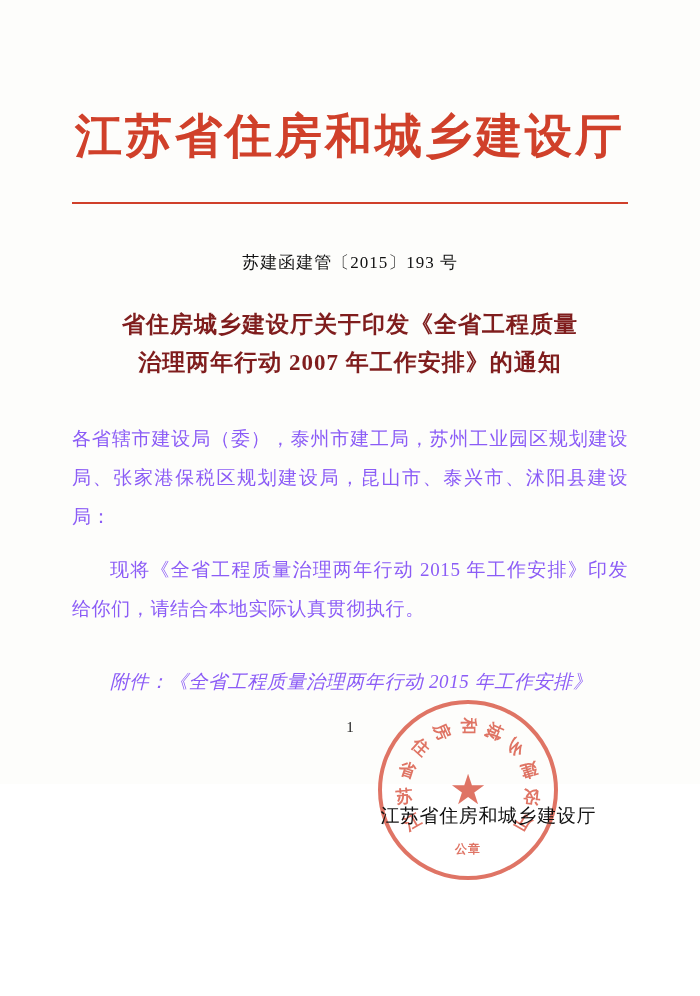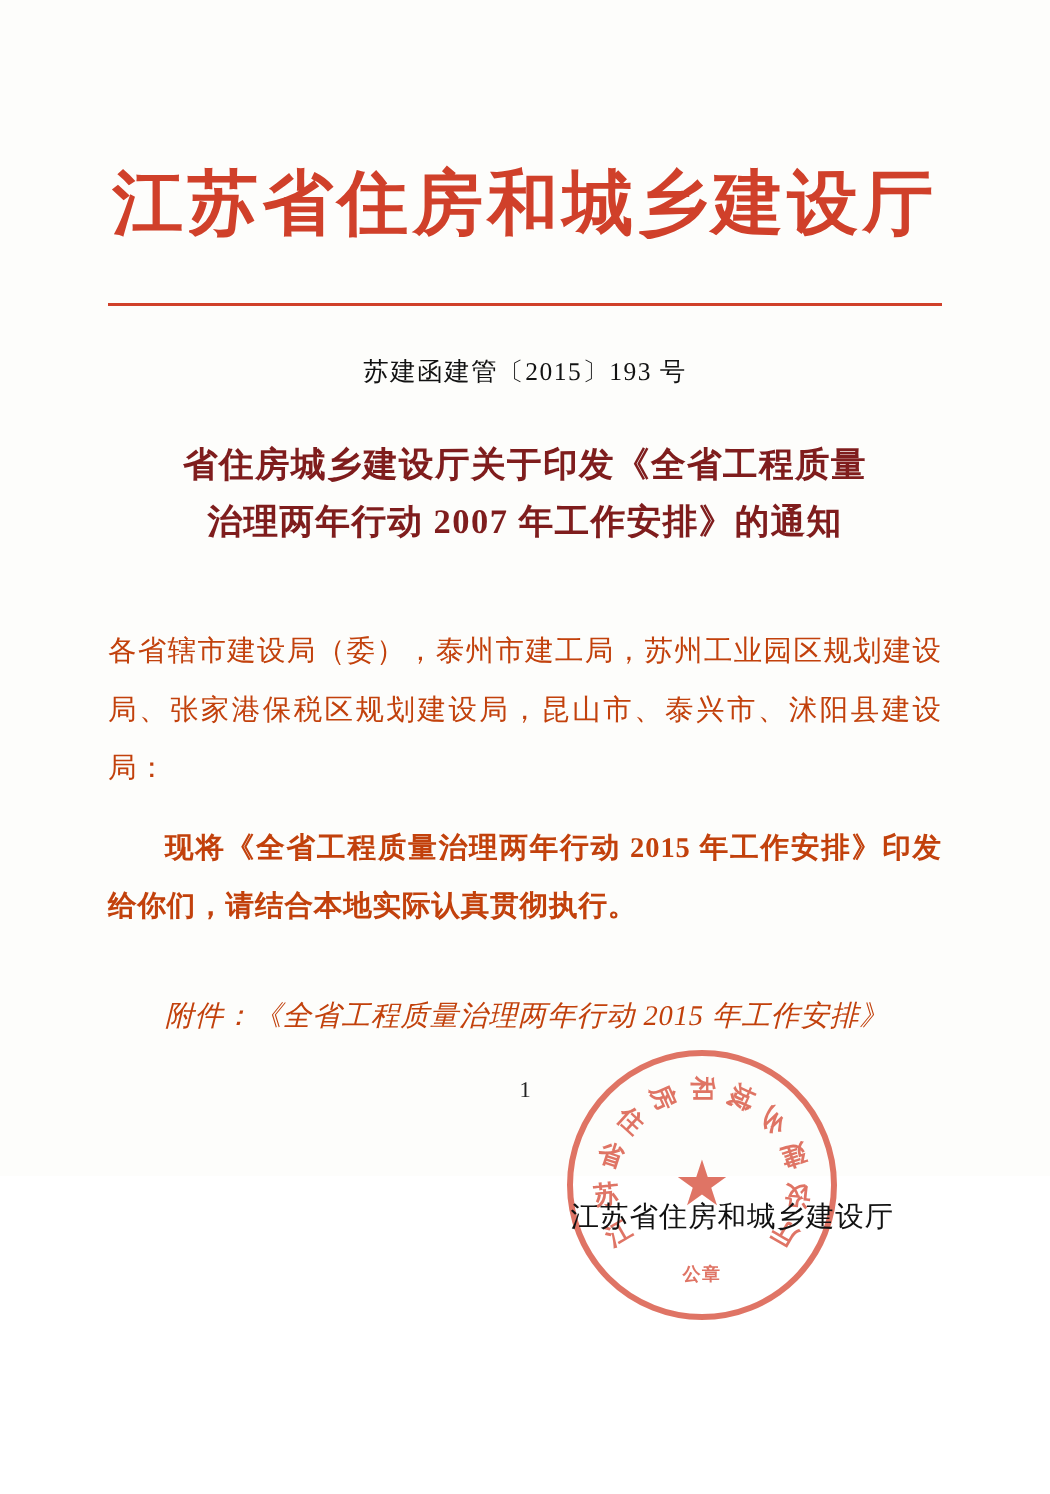--- a/index.html
+++ b/index.html
@@ -43,58 +43,57 @@
     margin: 38px 0 0 0;
     height: 2px;
     background: #d0402a;
     width: 100%;
   }
 
   
   .doc-number {
     text-align: center;
     font-size: 17px;
-    margin-top: 32px;
+    margin-top: 47px;
     letter-spacing: 1px;
     color: #121212;
   }
 
   
   .doc-title {
     text-align: center;
     font-weight: bold;
     font-size: 23px;
     line-height: 1.65;
     margin-top: 32px;
     letter-spacing: 1px;
     color: #7f1d1d;
   }
   .doc-title .line {
     display: block;
   }
 
   
   .body-block {
-    margin-top: 49px;
+    margin-top: 38px;
     font-size: 19px;
     line-height: 2.05;
     letter-spacing: 0.6px;
-    color: #c2410c;
+    color: #8b5cf6;
   }
   .body-block p {
     margin: 0;
     text-align: justify;
   }
   .para-addressee {
     text-indent: 0;
   }
   .para-indent {
     text-indent: 2em;
     margin-top: 14px !important;
-    font-weight: bold;
   }
   .para-attachment {
     text-indent: 2em;
     margin-top: 34px !important;
     font-style: italic;
   }
 
   
   .signature {
     margin-top: 96px;

